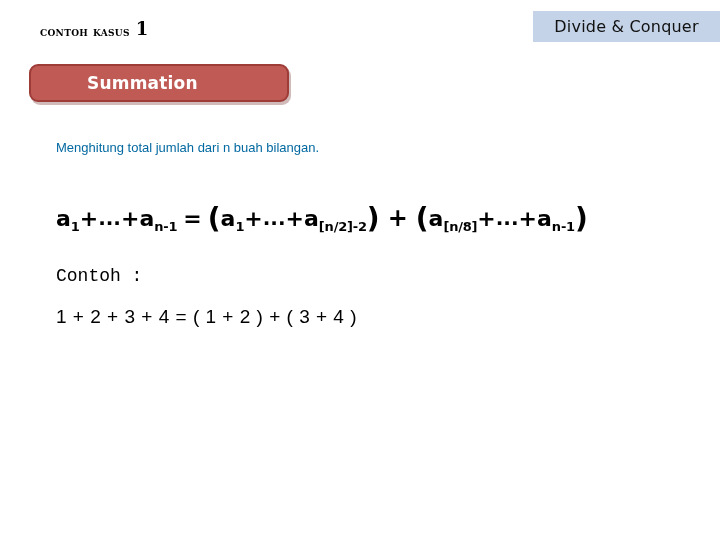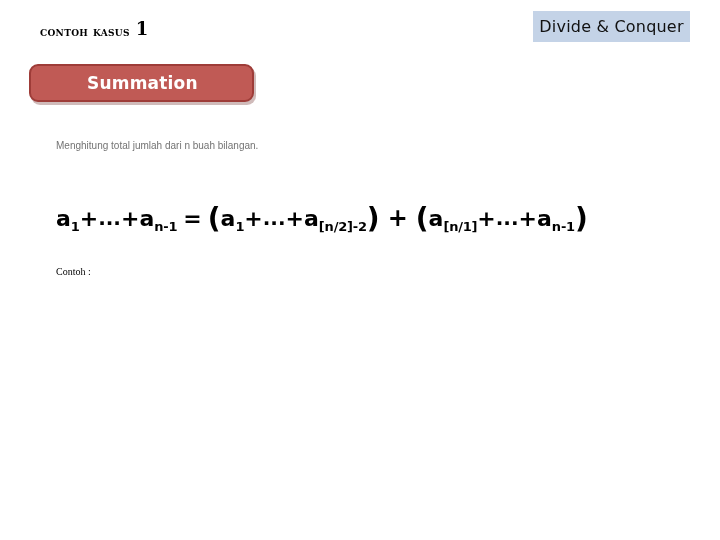--- a/index.html
+++ b/index.html
@@ -19,21 +19,21 @@
     position: absolute;
     inset: 0;
     background: #ffffff;
   }
 
   
   .topic-banner {
     position: absolute;
     left: 533px;
     top: 11px;
-    width: 157px;
+    width: 187px;
     height: 31px;
     background: #c4d3e7;
     display: flex;
     align-items: center;
     justify-content: center;
     box-sizing: border-box;
     padding: 0 6px;
   }
   .topic-banner-text {
     font-family: "DejaVu Sans", sans-serif;
@@ -67,21 +67,21 @@
     font-weight: 700;
     color: #000000;
     margin-left: 6px;
   }
 
   
   .summation-button {
     position: absolute;
     left: 29px;
     top: 64px;
-    width: 225px;
+    width: 260px;
     height: 38px;
     background: #c05a55;
     border: 2px solid #9e3c38;
     border-radius: 9px;
     box-shadow: 2px 3px 0 rgba(120,60,58,0.35);
     display: flex;
     align-items: center;
     box-sizing: border-box;
     padding-left: 56px;
   }
@@ -93,22 +93,22 @@
     white-space: nowrap;
     letter-spacing: 0.2px;
   }
 
   
   .body-text {
     position: absolute;
     left: 56px;
     top: 140px;
     font-family: "Liberation Sans", sans-serif;
-    font-size: 10px;
-    color: #737373;
+    font-size: 13px;
+    color: #0369a1;
     white-space: nowrap;
   }
 
   .formula-line {
     position: absolute;
     left: 56px;
     top: 200px;
     font-family: "DejaVu Sans", sans-serif;
     font-size: 22px;
     font-weight: 700;
@@ -150,22 +150,22 @@
     letter-spacing: 0px;
     font-size: 20px;
     position: relative;
     top: -1px;
   }
 
   .contoh-label {
     position: absolute;
     left: 56px;
     top: 266px;
-    font-family: Liberation Serif, serif;
-    font-size: 10px;
+    font-family: Liberation Mono, monospace;
+    font-size: 18px;
     color: #000000;
     white-space: nowrap;
   }
 
   .example-line {
     position: absolute;
     left: 56px;
     top: 306px;
     font-family: "Liberation Sans", sans-serif;
     font-size: 19px;
@@ -222,29 +222,30 @@
       <span>a</span>
         <span class="sub">[n/2]-2</span>
     </span>
     <span class="paren">)</span>
 
     <span class="plus-big">+</span>
 
     <span class="paren">(</span>
     <span class="term">
       <span>a</span>
-        <span class="sub">[n/1]</span>
+        <span class="sub">[n/8]</span>
     </span>
     <span class="op">+</span>
     <span class="ell">...</span>
     <span class="op">+</span>
     <span class="term">
       <span>a</span>
         <span class="sub">n-1</span>
     </span>
     <span class="paren">)</span>
 
   </div>
 
   <div class="contoh-label">Contoh :</div>
 
+  <div class="example-line">1 + 2 + 3 + 4  =  ( 1 + 2 ) + ( 3 + 4 )</div>
 
 </div>
 
 </body></html>

